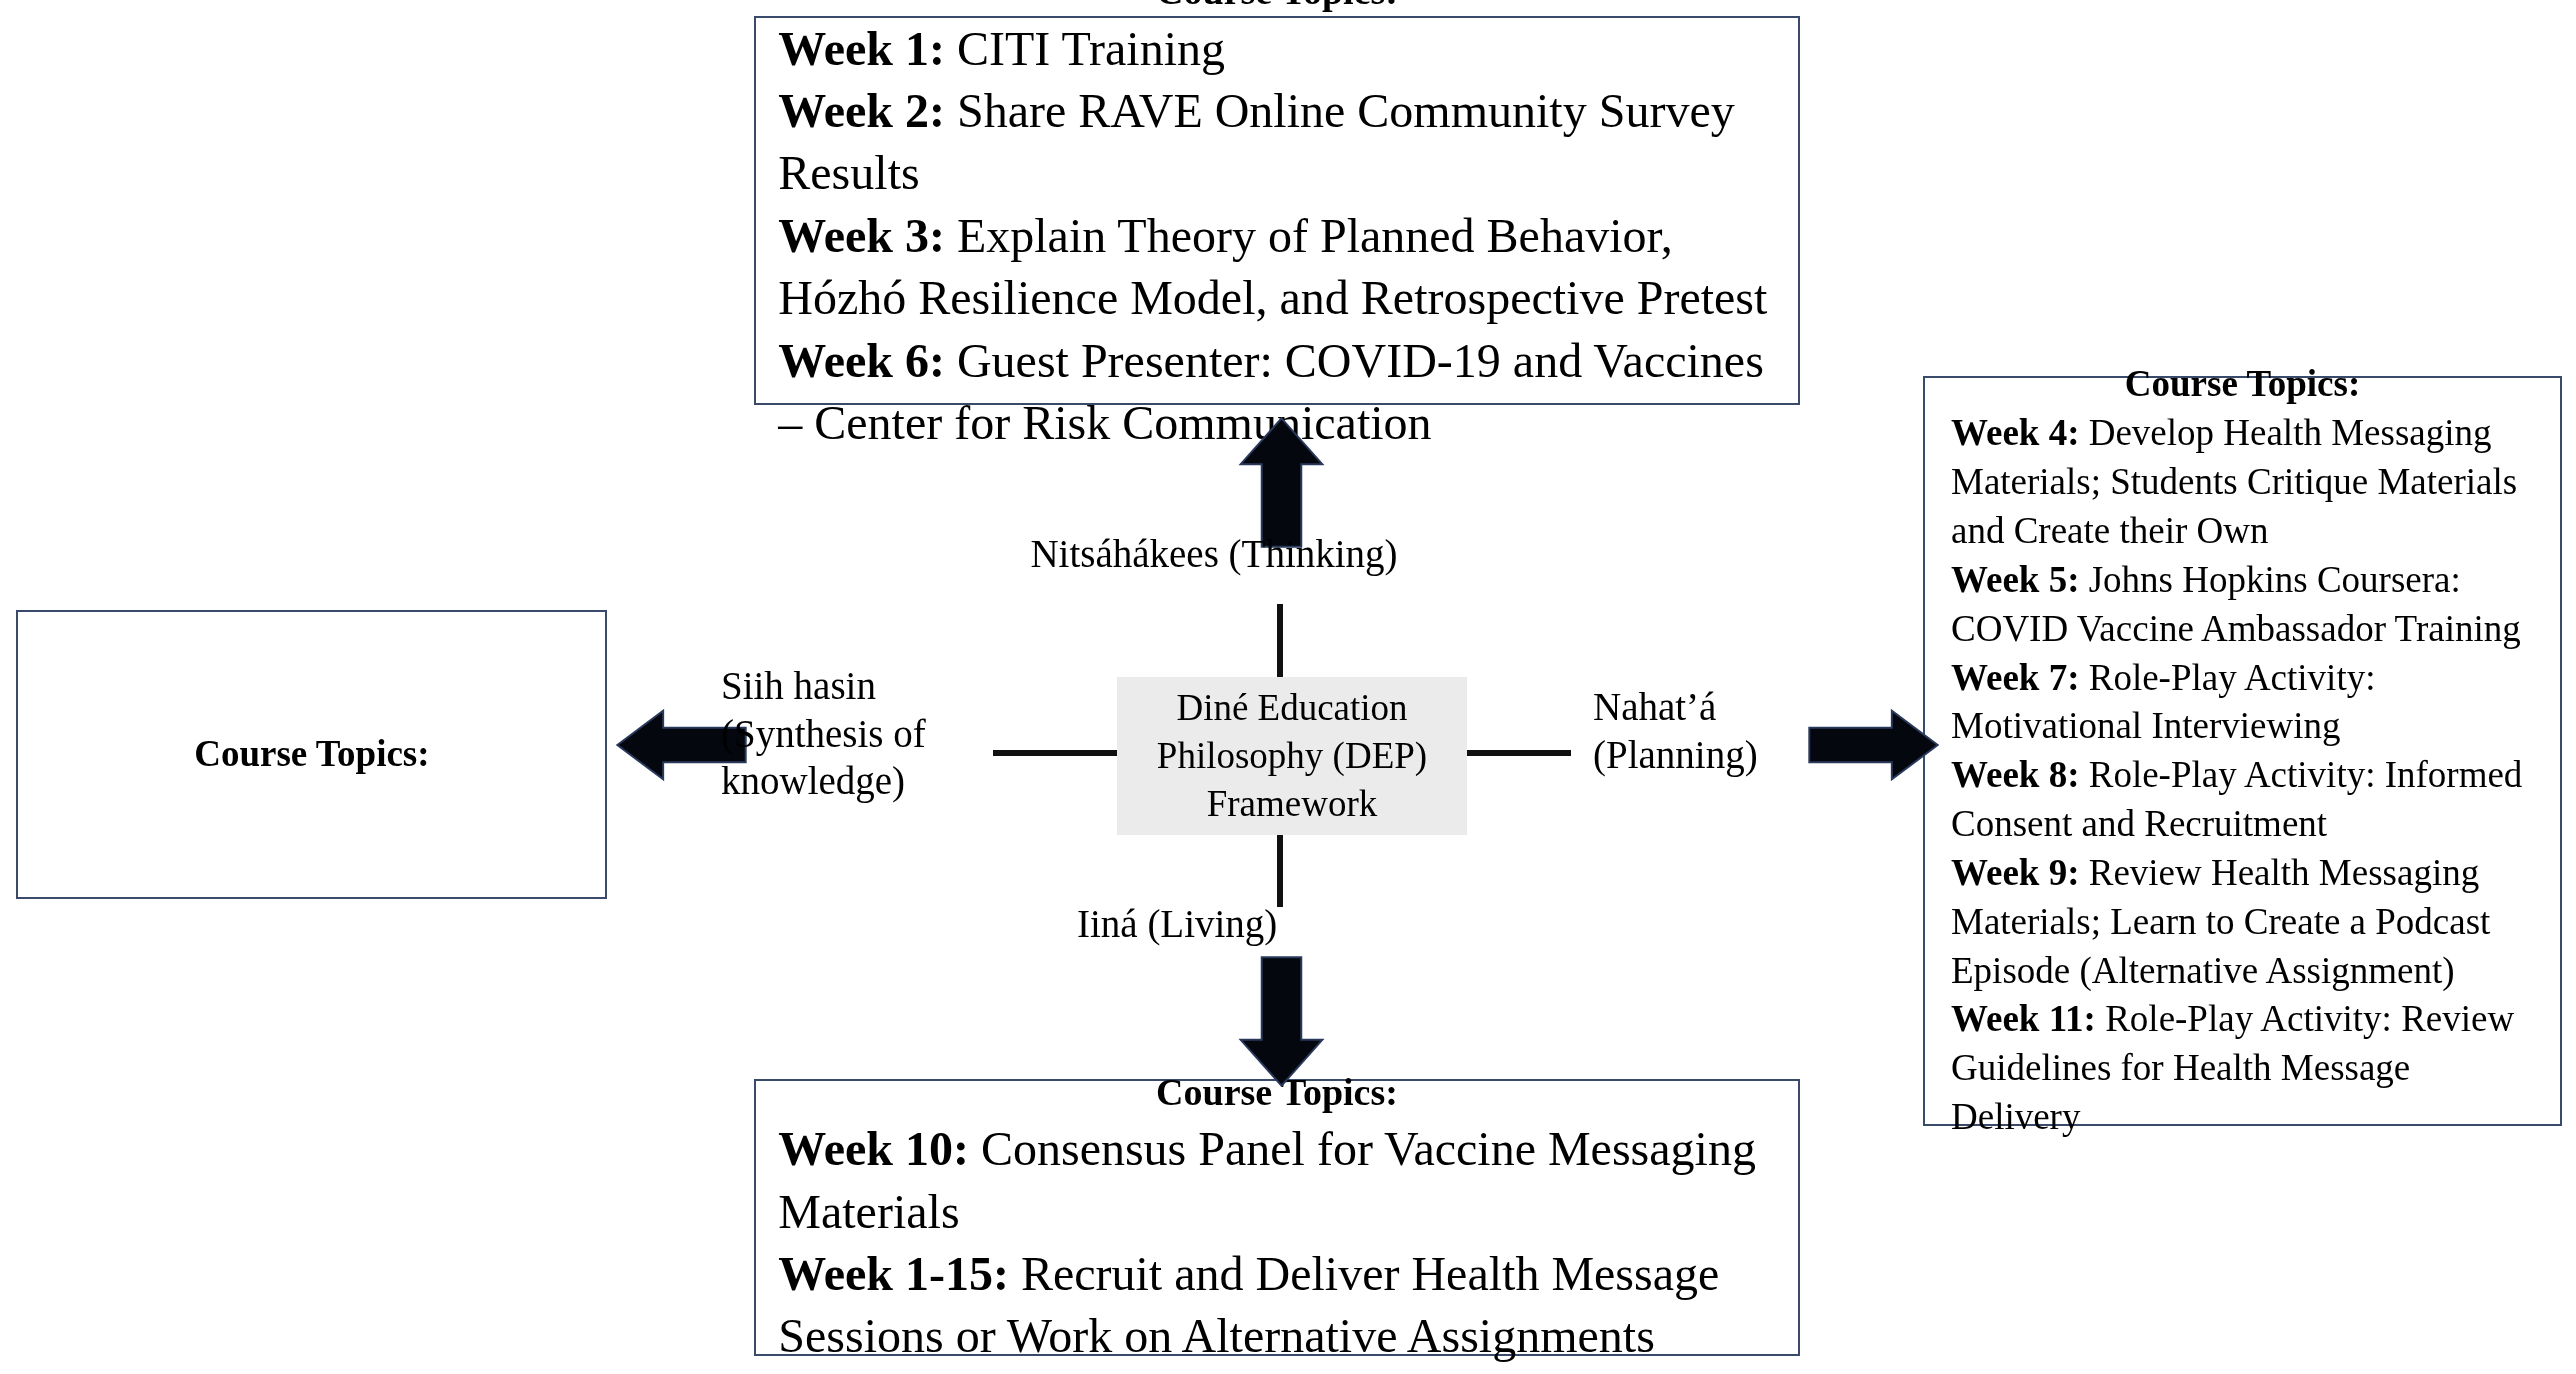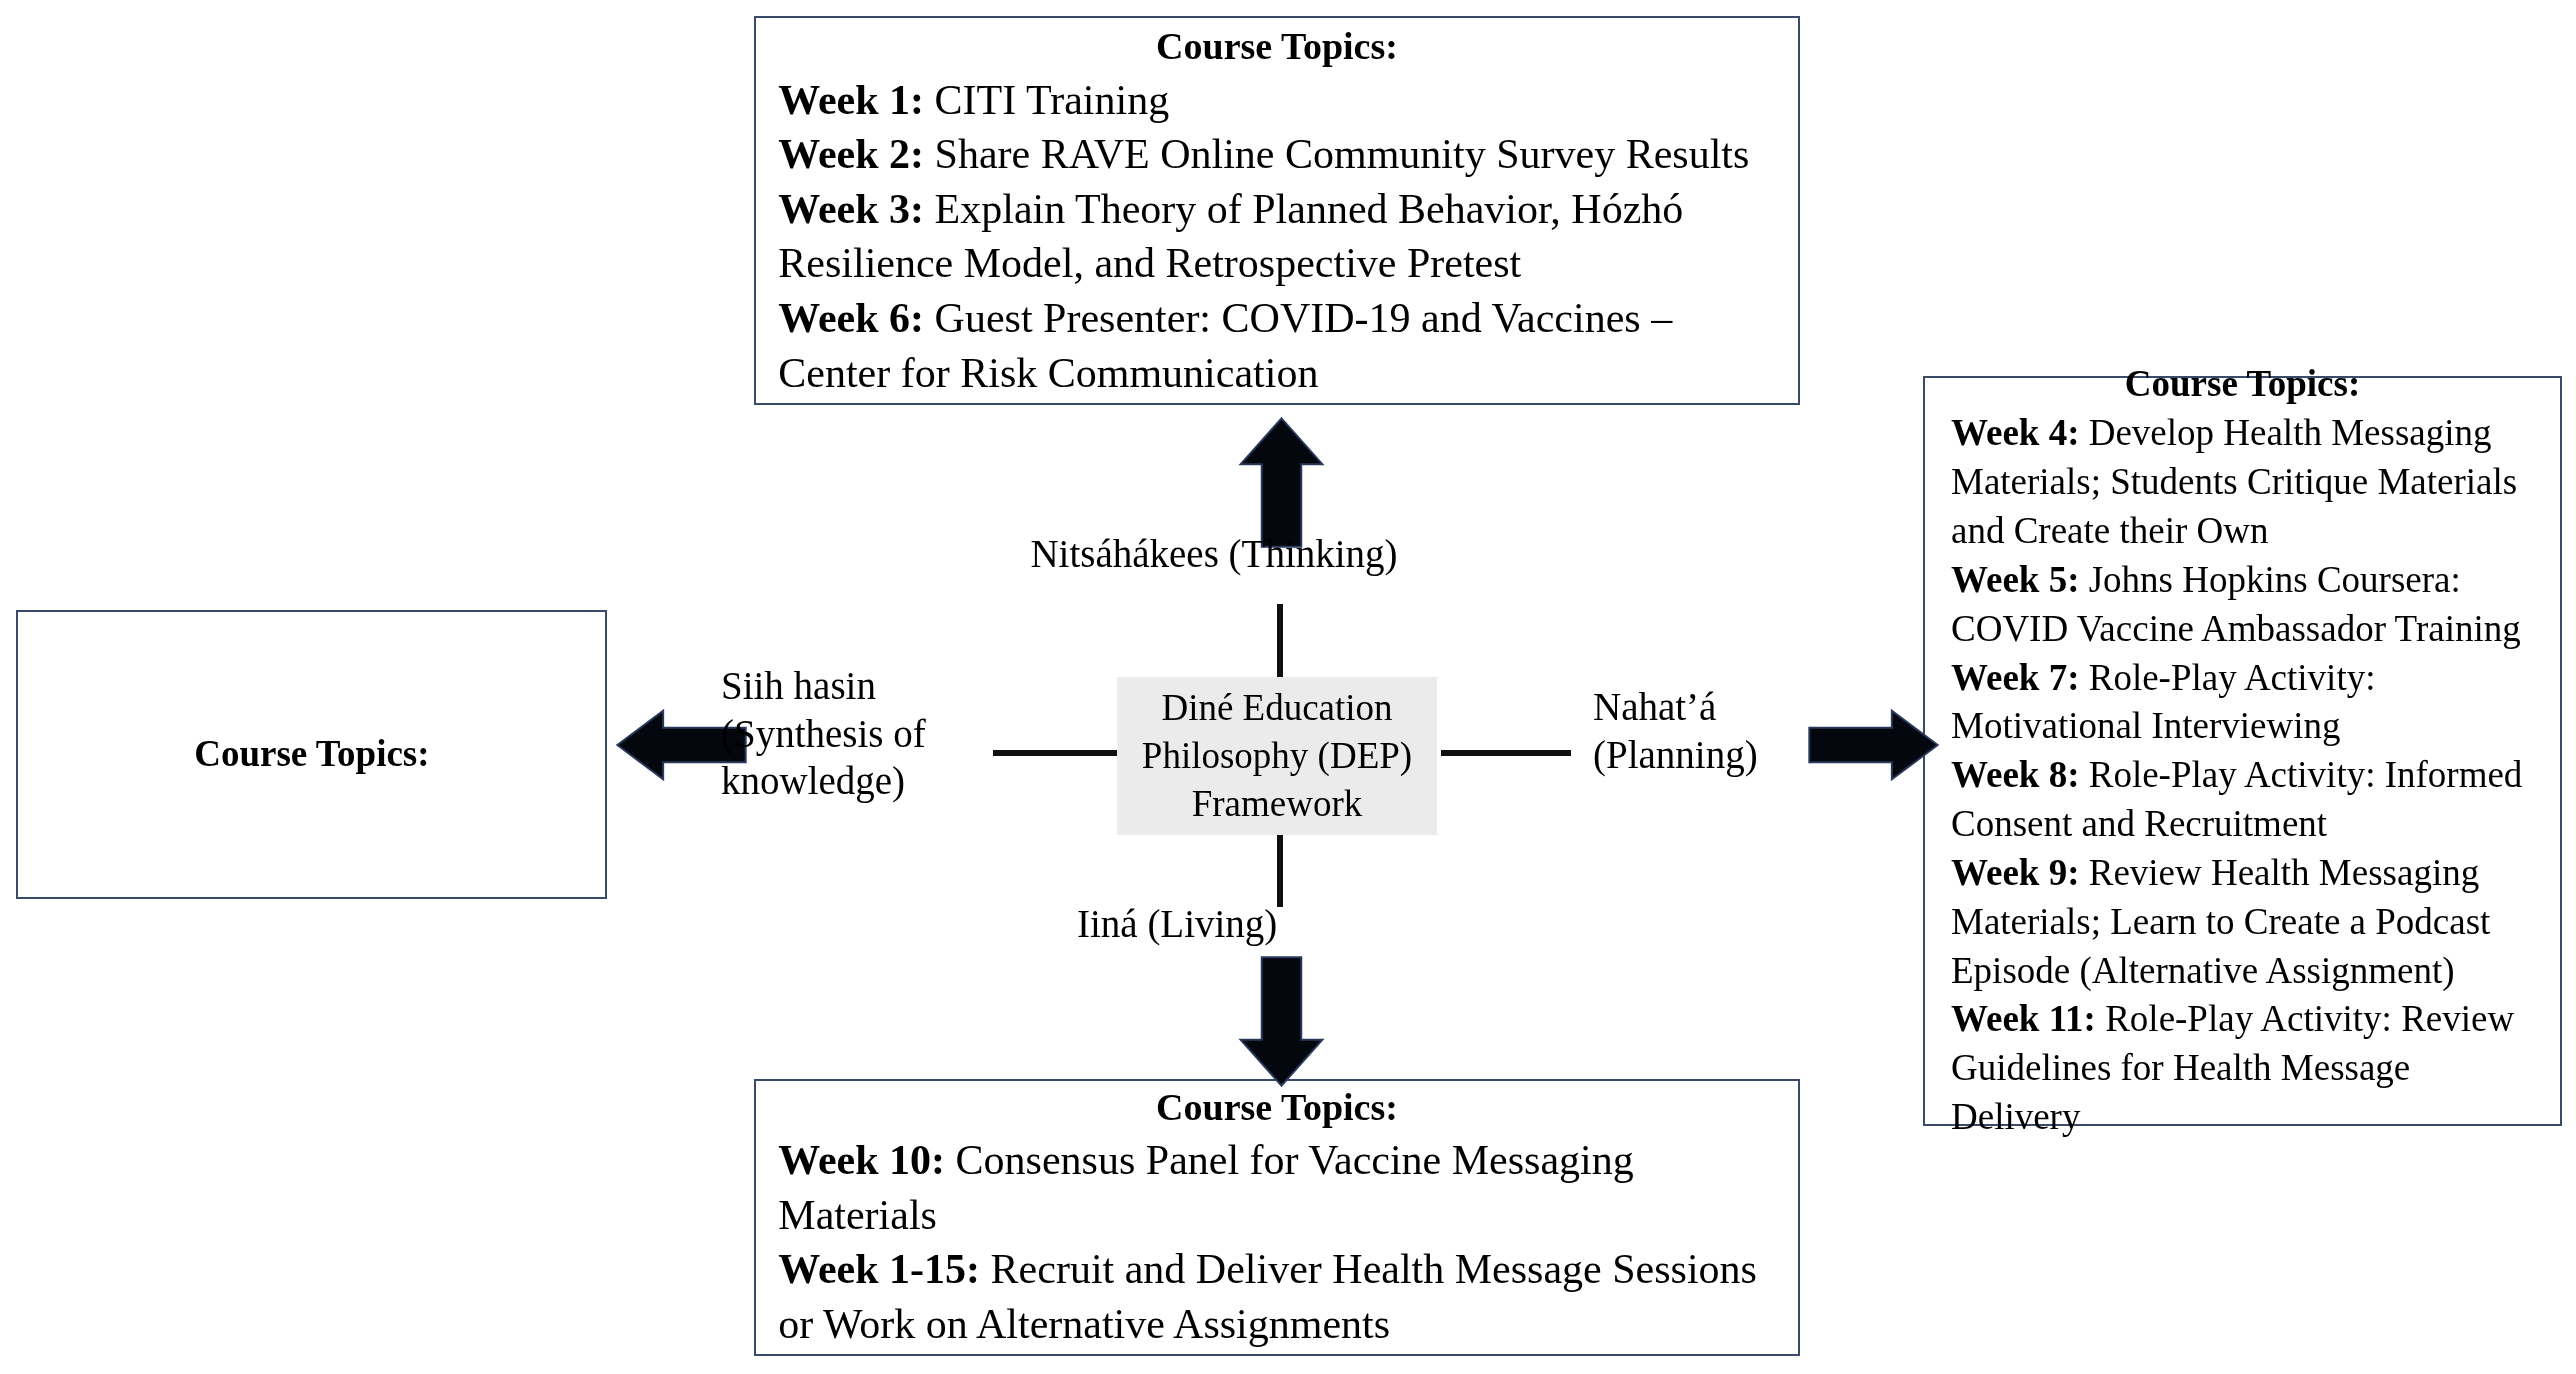--- a/index.html
+++ b/index.html
@@ -8,36 +8,36 @@
 
   .canvas{position:absolute;inset:0;}
 
   
   .box{position:absolute;box-sizing:border-box;background:#ffffff;
        border:2.6px solid #3a4a6b;padding-left:44px;}
   .box-inner{position:absolute;left:0;right:0;top:50%;
              transform:translateY(-50%);padding:0 22.3px;}
   .ct-title{font-weight:bold;text-align:center;font-size:38px;line-height:1.30;
             margin:0 0 1.3px 0;}
-  .topic{font-size:42px;line-height:1.30;margin:0;text-align:left;
+  .topic{font-size:48px;line-height:1.30;margin:0;text-align:left;
          text-indent:0;}
   .topic b{font-weight:bold;}
 
   #box-top{left:754px;top:16.4px;width:1046px;height:389px;}
   #box-bottom{left:754px;top:1079px;width:1046px;height:277px;}
   #box-left{left:16.4px;top:610px;width:591px;height:289px;}
   #box-right{left:1923px;top:376px;width:639px;height:750px;}
   #box-right .box-inner{padding:0 26px;}
   #box-right .topic{font-size:37px;line-height:1.32;}
   #box-right .ct-title{font-size:37px;}
   #box-left .topic{font-size:37px;line-height:1.37;}
   #box-left .ct-title{font-size:37px;}
 
   
-  #center-node{position:absolute;left:1117px;top:677px;width:320px;height:158px;
+  #center-node{position:absolute;left:1117px;top:677px;width:350px;height:158px;
     background:#ebebeb;display:flex;align-items:center;justify-content:center;
     text-align:center;font-size:37px;line-height:1.30;z-index:4;}
 
   
   .conn{position:absolute;background:#111111;z-index:2;}
   #conn-up{left:1277px;top:604px;width:6px;height:78px;}
   #conn-down{left:1277px;top:829px;width:6px;height:78px;}
   #conn-left{left:993px;top:750px;width:129px;height:6px;}
   #conn-right{left:1441px;top:750px;width:130px;height:6px;}
 

